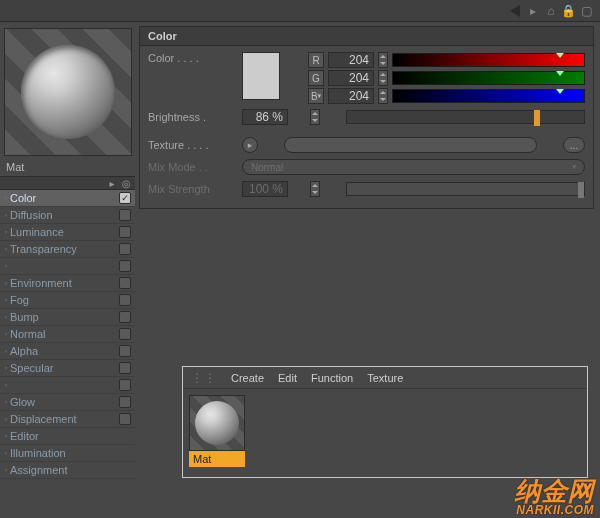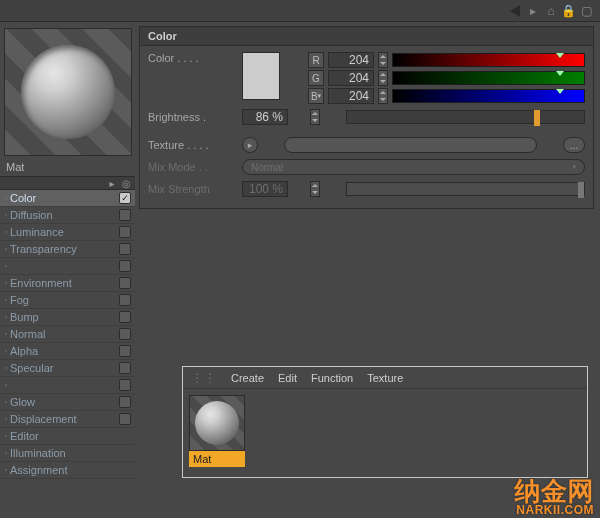--- a/index.html
+++ b/index.html
@@ -62,21 +62,21 @@
   .material-panel { position:absolute; left: 182px; right:12px; top: 366px; height:112px; border:1px solid #c9c9c9; background:#474747; }
   .mp-menu { height:22px; display:flex; align-items:center; gap:14px; padding:0 8px; color:#cfcfcf; font-size:11px; border-bottom:1px solid #383838; }
   .mp-menu .grip { color:#777; font-size:12px; letter-spacing:1px; }
   .mp-body { padding:6px; display:flex; gap:8px; }
   .mat-thumb { width:56px; display:flex; flex-direction:column; }
   .mat-prev { width:56px; height:56px; border:1px solid #2b2b2b; background: repeating-linear-gradient(45deg,#5b5b5b 0 10px,#4a4a4a 10px 20px); position:relative; overflow:hidden;}
   .mat-prev .sphere2 { position:absolute; left:50%; top:50%; width:44px; height:44px; transform:translate(-50%,-50%); border-radius:50%;
     background: radial-gradient(circle at 35% 30%, #e6e6e6 0%, #cfcfcf 20%, #888 60%, #444 95%);}
   .mat-label { height:16px; background:#f2a727; color:#222; font-size:11px; display:flex; align-items:center; padding:0 4px; }
 
-  .watermark { position:absolute; right:6px; bottom:2px; color:#f6902a; font-size:12px; font-weight:bold; letter-spacing:.5px; text-shadow:0 0 2px rgba(0,0,0,.6); pointer-events:none; display:flex; flex-direction:column; align-items:flex-end; line-height:1; }
+  .watermark { position:absolute; right:6px; bottom:2px; color:#f6902a; font-size:12px; font-weight:bold; font-style:italic; letter-spacing:.5px; text-shadow:0 0 2px rgba(0,0,0,.6); pointer-events:none; display:flex; flex-direction:column; align-items:flex-end; line-height:1; }
   .watermark .big { font-size:26px; }
 </style>
 </head>
 <body>
 
 <div class="app">
   <div class="toolbar-top">
     <span class="ticon">
         <span class="tri-left"></span>
       </span>

